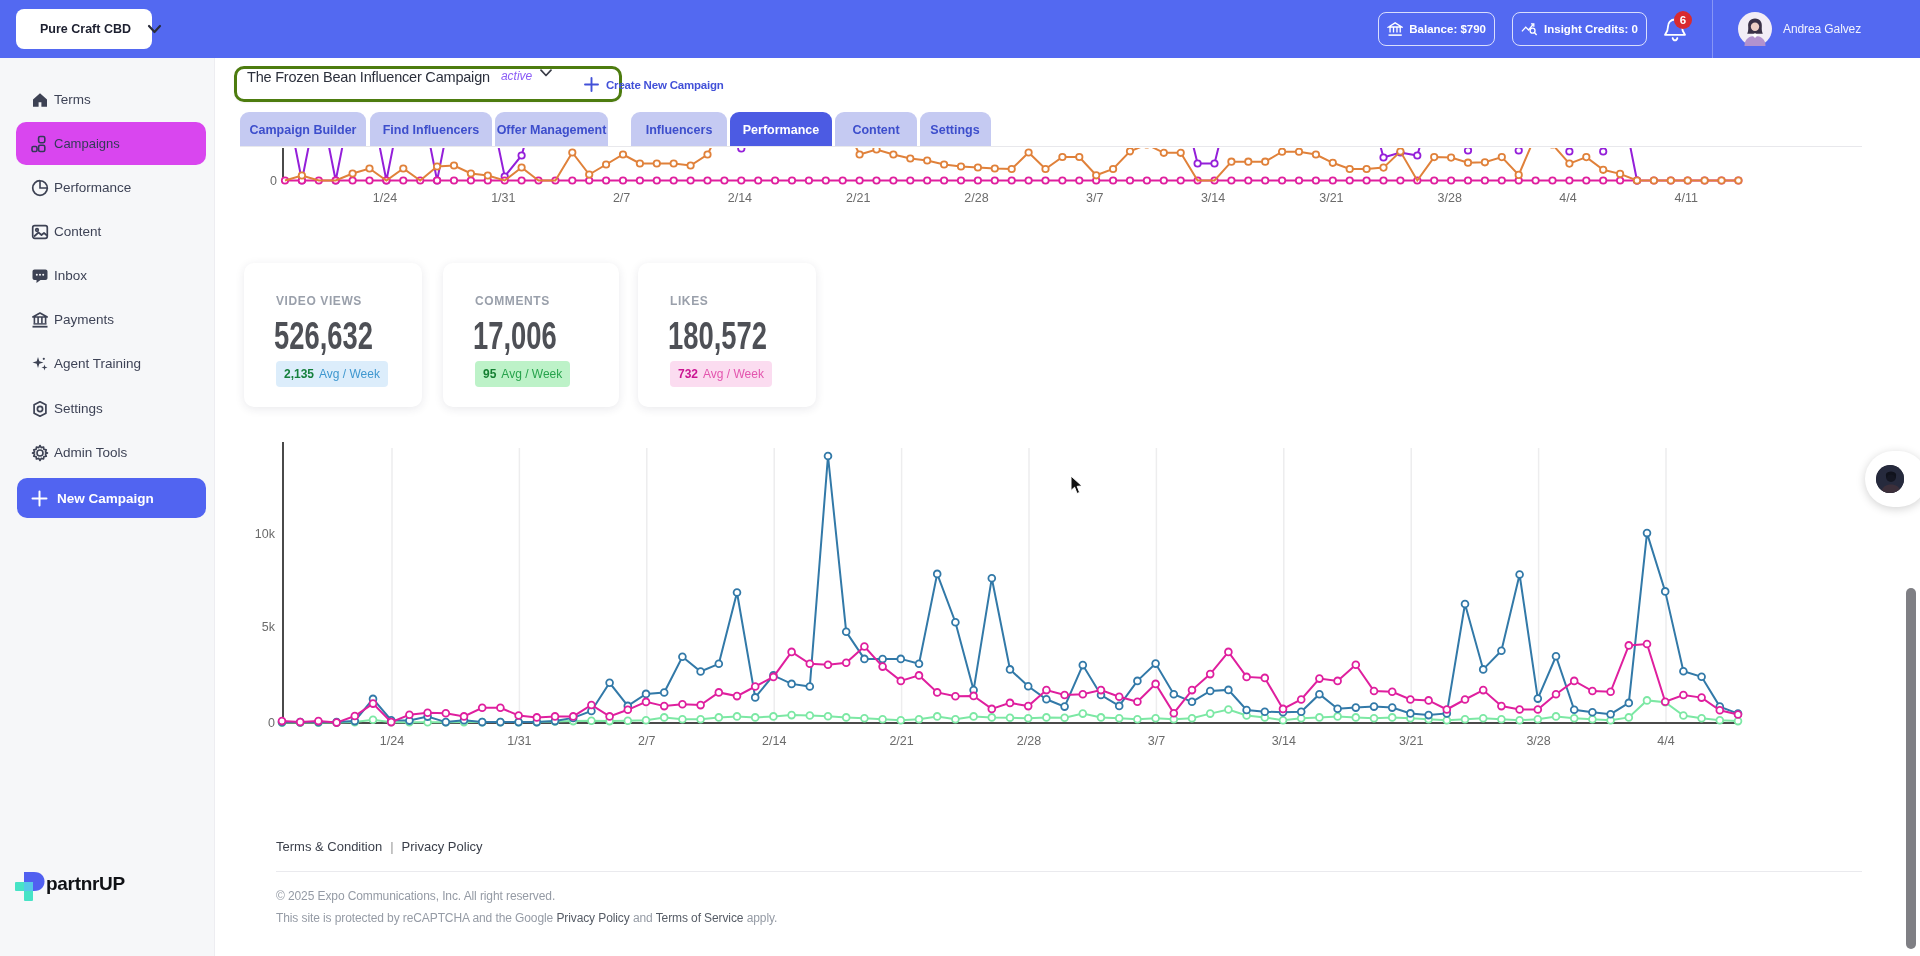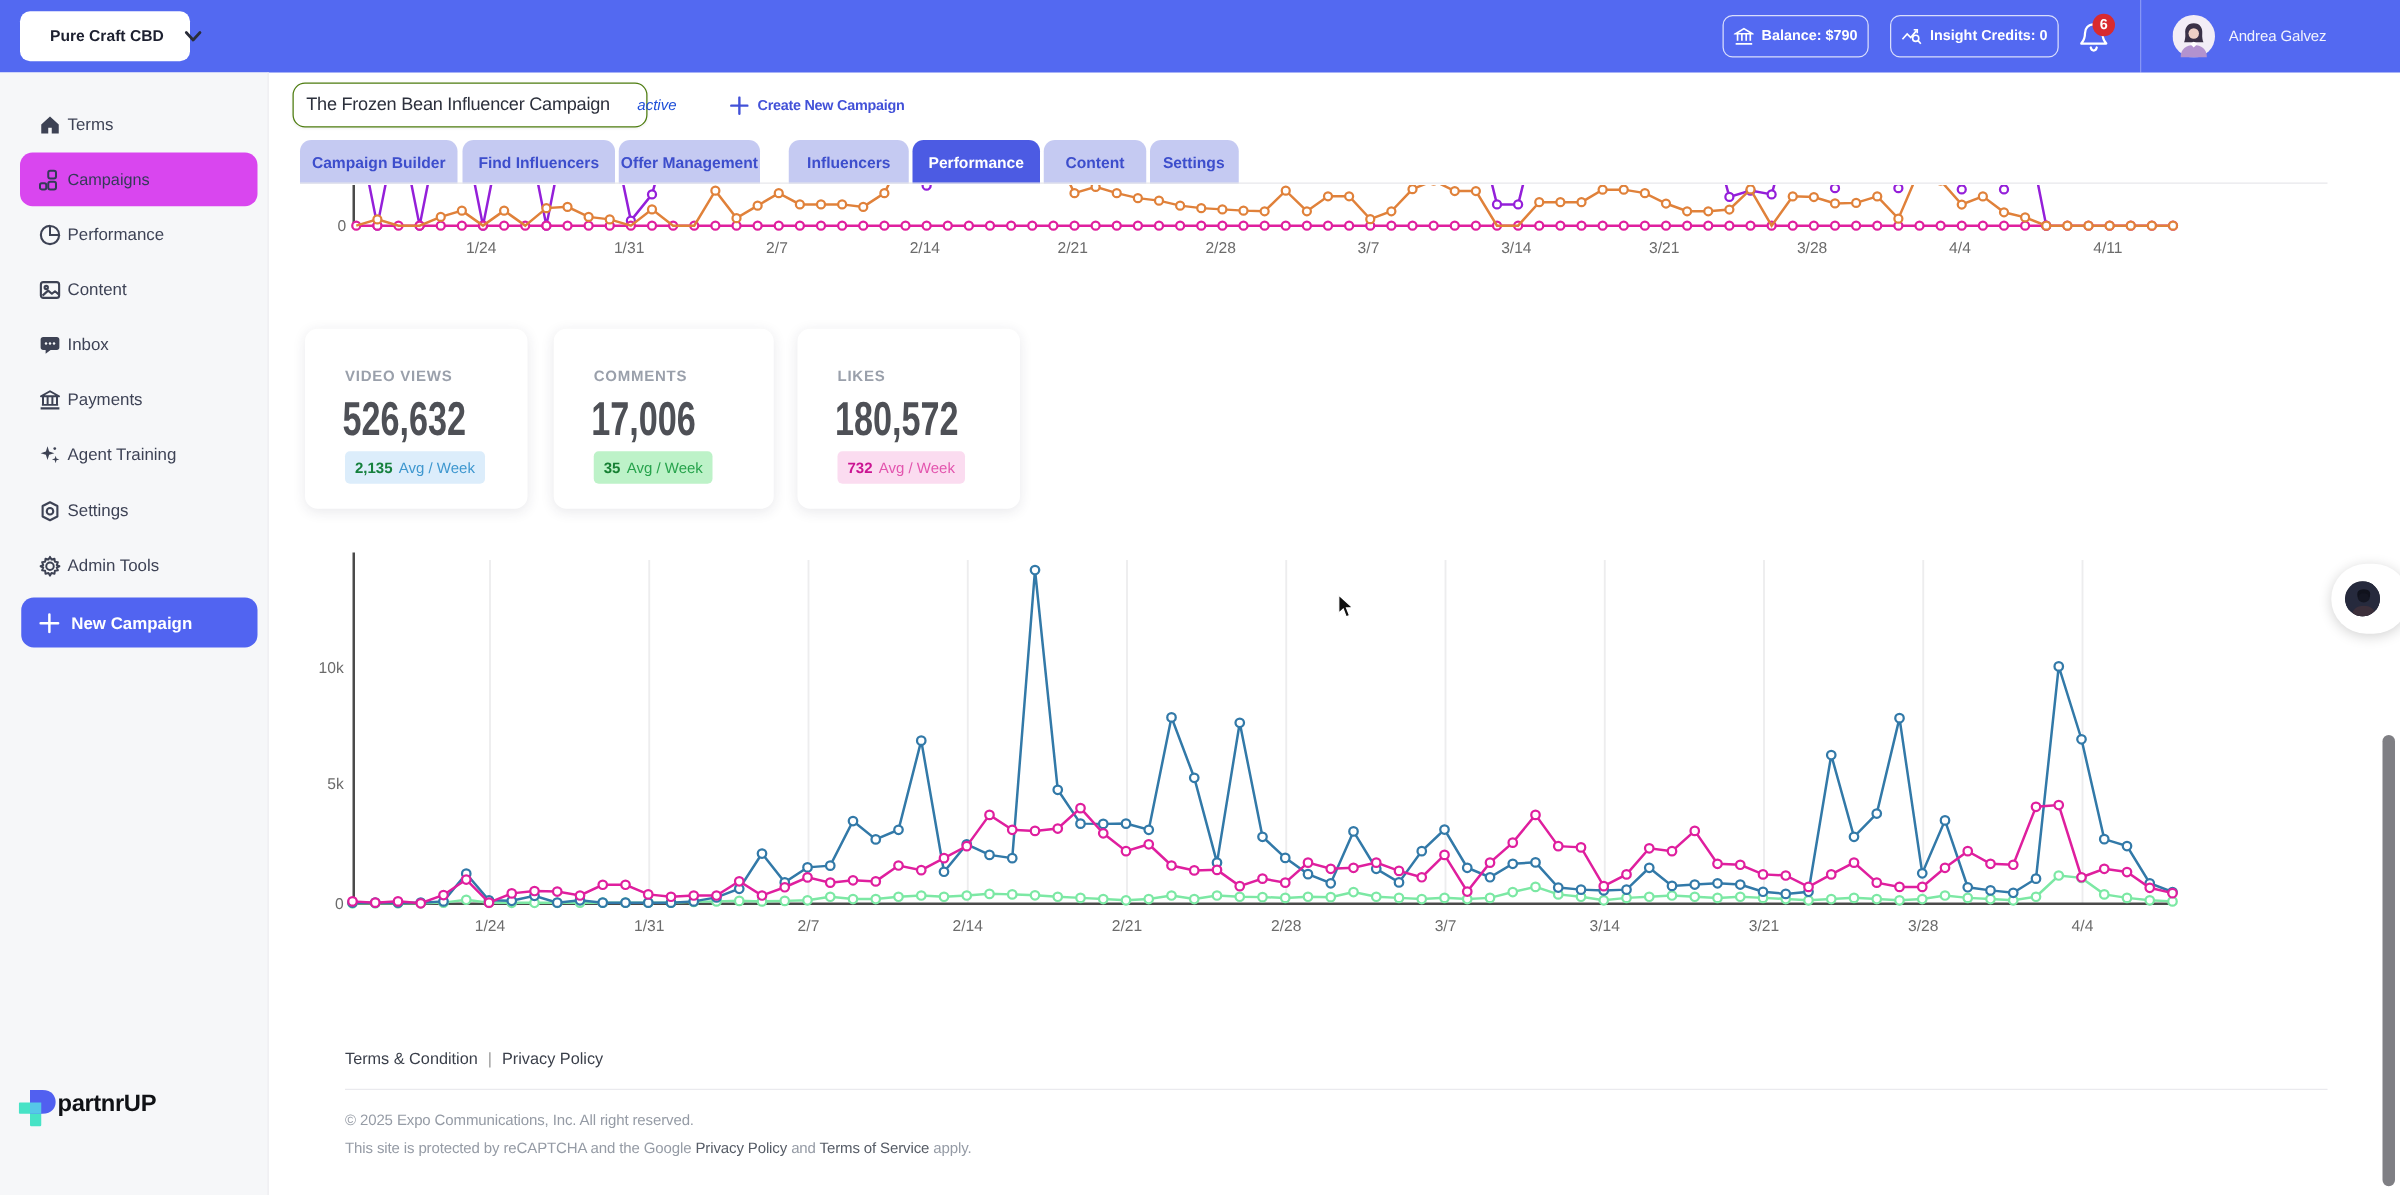--- a/index.html
+++ b/index.html
@@ -11,23 +11,23 @@
 .brandbtn svg{flex:0 0 auto}
 .navpill{position:absolute;top:12px;height:34px;border:1.5px solid rgba(255,255,255,.78);border-radius:8px;display:flex;align-items:center;justify-content:center;gap:6px;padding:0 8px;color:#fff;font-size:11.5px;font-weight:700;white-space:nowrap}
 .navname{position:absolute;left:1783px;top:22px;color:#f2f3fd;font-size:12px;letter-spacing:-.1px}
 
 .side{position:absolute;left:0;top:58px;width:215px;height:898px;background:#f6f7f9;border-right:1px solid #ededf1}
 .sitem{position:absolute;left:16px;width:190px;height:43px;display:flex;align-items:center;gap:5px;padding-left:15px;color:#3e4356;font-size:13.5px;white-space:nowrap}
 .sitem svg{flex:0 0 auto}
 .sactive{background:#d946ef;border-radius:10px;color:#343a58;font-weight:400;font-size:13px}
 .newcamp{position:absolute;left:17px;top:478px;width:189px;height:40px;background:#5164f1;border-radius:10px;display:flex;align-items:center;gap:9px;padding-left:14px;color:#fff;font-size:13.5px;font-weight:600}
 
-.selbox{position:absolute;left:234px;top:66px;width:284px;height:36px;background:#fff;border:1px solid #4d7c0f;border-radius:10px;box-shadow:0 1px 2px rgba(0,0,0,.05);display:flex;align-items:center}
+.selbox{position:absolute;left:234px;top:66px;width:388px;height:36px;background:#fff;border:3px solid #4d7c0f;border-radius:10px;box-shadow:0 1px 2px rgba(0,0,0,.05);display:flex;}
 .selbox .t{font-size:14.5px;color:#2c303c;margin-left:10px;white-space:nowrap;letter-spacing:-.2px}
-.selbox .a{font-size:12px;color:#1d4ed8;font-style:italic;margin-left:22px}
+.selbox .a{font-size:12px;color:#8b5cf6;font-style:italic;margin-left:11px}
 .createlink{position:absolute;left:584px;top:77px;color:#4251d8;font-size:11.5px;font-weight:700;display:flex;align-items:center;gap:7px;letter-spacing:-.2px}
 .tab{position:absolute;top:112px;height:35px;border-radius:9px 9px 0 0;background:#c5caf2;color:#3d4ecc;font-size:12.5px;font-weight:700;display:flex;align-items:center;justify-content:center;white-space:nowrap}
 .tabact{background:#4c5be3;color:#fff}
 
 .card{position:absolute;top:263px;height:144px;background:#fff;border-radius:10px;box-shadow:0 2px 10px rgba(40,40,70,.10)}
 .card .ct{position:absolute;left:32px;top:31px;font-size:12px;font-weight:700;letter-spacing:.6px;color:#9aa0ab}
 .card .cn{position:absolute;left:30px;top:52px;font-size:38px;font-weight:700;color:#4e5056;letter-spacing:0;transform:scaleX(.72);transform-origin:left}
 .badge{position:absolute;left:32px;top:98px;height:26px;border-radius:4px;display:flex;align-items:center;padding:0 8px;font-size:12px}
 .badge b{margin-right:5px}
 
@@ -416,21 +416,21 @@
     <div class="cn">526,632</div>
 <div class="badge" style="background:#dcedfb">
       <b style="color:#15803d">2,135</b>
       <span style="color:#3e97cf">Avg / Week</span>
     </div>
   </div>
 <div class="card" style="left:443px;width:176px">
 <div class="ct">COMMENTS</div>
     <div class="cn">17,006</div>
 <div class="badge" style="background:#bdf2c8">
-      <b style="color:#157f32">35</b>
+      <b style="color:#157f32">95</b>
       <span style="color:#27a34c">Avg / Week</span>
     </div>
   </div>
 <div class="card" style="left:638px;width:178px">
 <div class="ct">LIKES</div>
     <div class="cn">180,572</div>
 <div class="badge" style="background:#fbdcf0">
       <b style="color:#cb1492">732</b>
       <span style="color:#e355ae">Avg / Week</span>
     </div>

